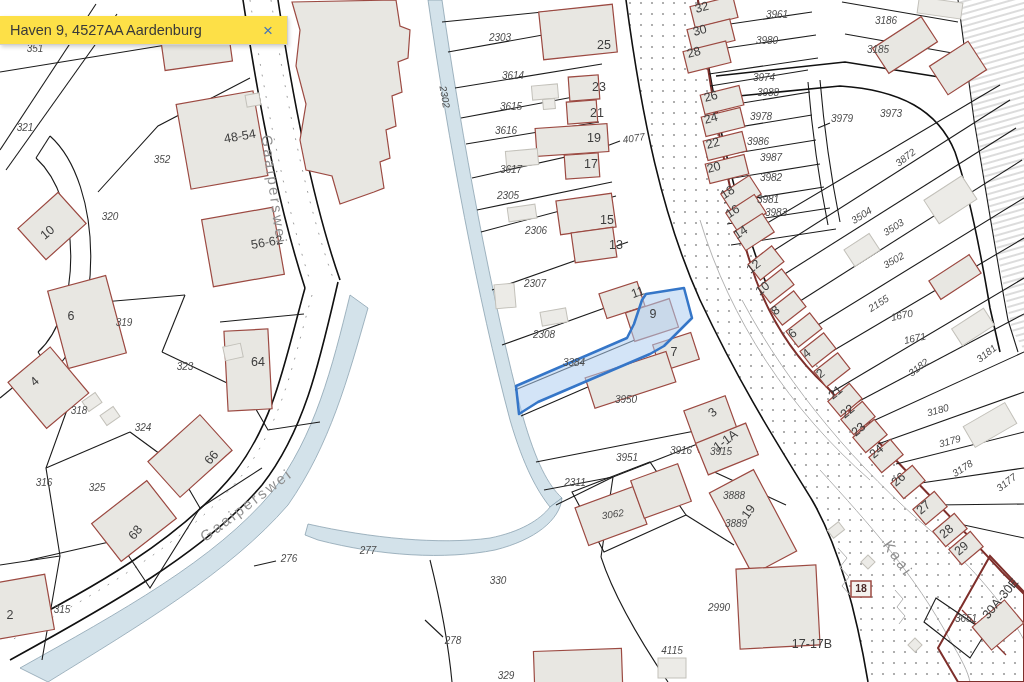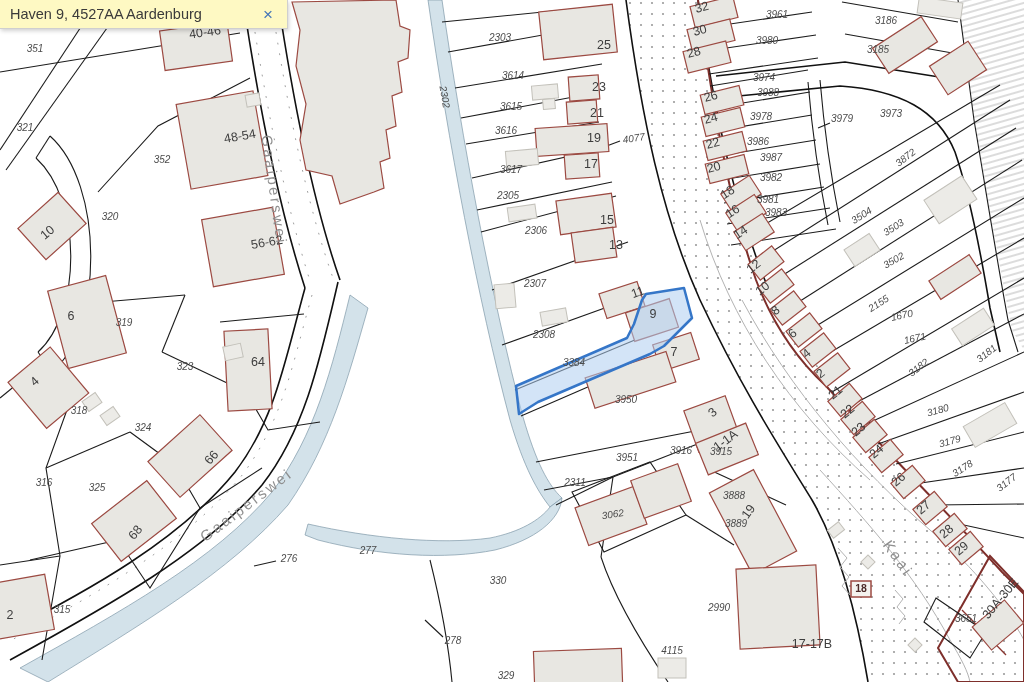--- a/index.html
+++ b/index.html
@@ -17,21 +17,21 @@
   .shed{fill:#ecebe7;stroke:#c3c1ba;stroke-width:1}
   .water{fill:#d3e2ea;stroke:#7e98a8;stroke-width:0.7}
   .white{fill:#ffffff}
   
   text{text-anchor:middle;dominant-baseline:middle;font-family:"Liberation Sans",sans-serif;}
   .lbl-parcel{font-style:italic;font-size:10px;fill:#4c4c4c}
   .lbl-house{font-size:12.5px;fill:#3d3d3d}
   .lbl-street{font-size:15px;fill:#8f8f8f;letter-spacing:2.5px}
   .lbl-boxed{font-size:10.5px;fill:#4c2a28;font-weight:bold}
   
-  #searchbox{position:absolute;left:0;top:0;width:288px;height:29px;background:#fef9c3;
+  #searchbox{position:absolute;left:0;top:16px;width:288px;height:29px;background:#fde047;
     border:1px solid #cfcfcf;border-top:none;border-left:none;
     box-shadow:1px 2px 4px rgba(0,0,0,.18);
     display:flex;align-items:center;padding:0 10px;box-sizing:border-box;z-index:10;}
   #searchbox .q{font-size:14.5px;color:#3a3a3a;white-space:nowrap;overflow:hidden;}
   #searchbox .close{margin-left:auto;color:#4576b8;font-size:17px;cursor:pointer;
     line-height:1;padding:2px 4px;}
 </style>
 </head>
 <body>
 

